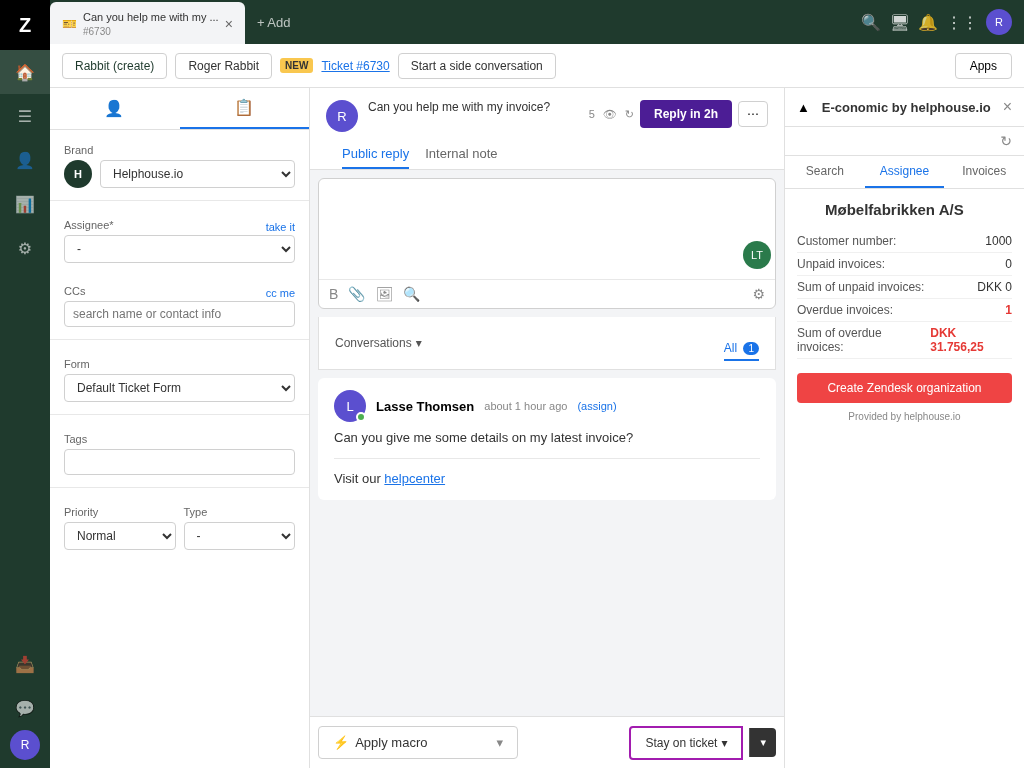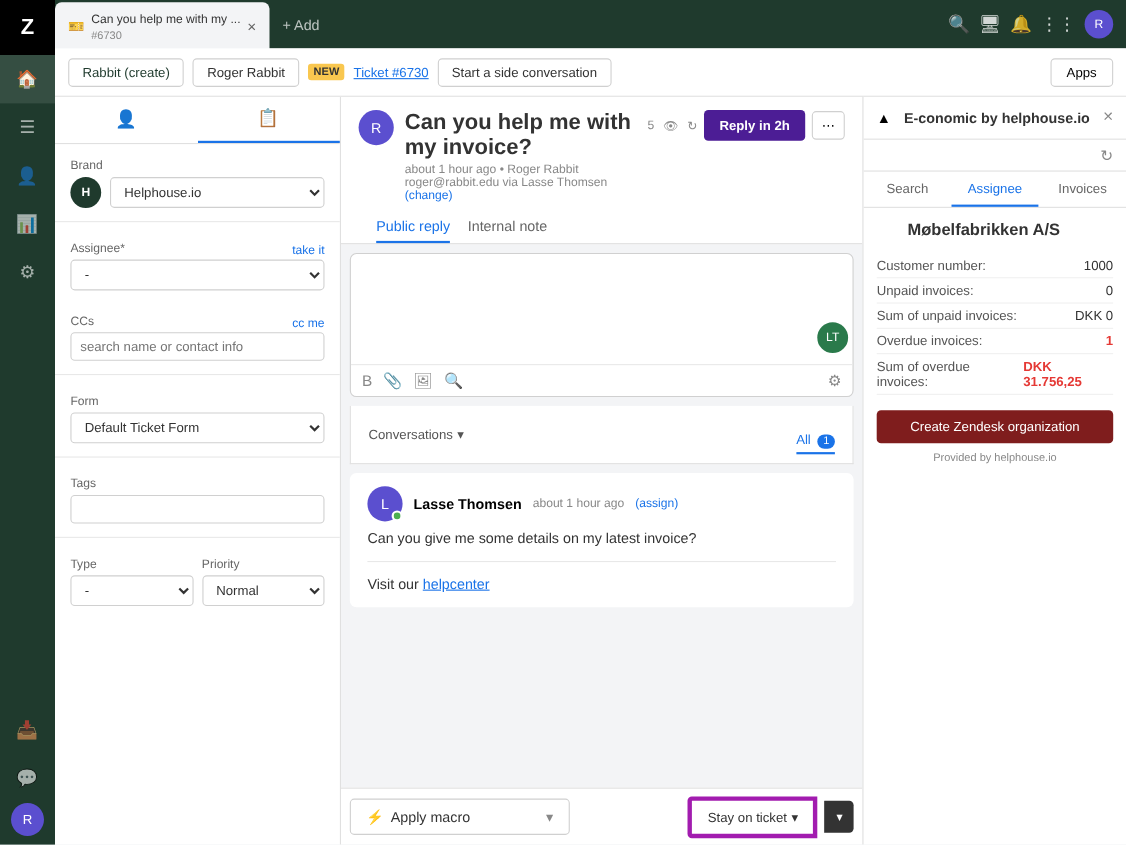--- a/index.html
+++ b/index.html
@@ -243,21 +243,21 @@
       background: #5b4fcf;
       border-radius: 50%;
       flex-shrink: 0;
       display: flex;
       align-items: center;
       justify-content: center;
       color: #fff;
       font-size: 13px;
     }
     .ticket-info { flex: 1; }
-    .ticket-title { font-size: 20px; font-weight: 700; color: #333; }
+    .ticket-title { font-size: 12px; font-weight: 400; color: #333; }
     .ticket-meta { font-size: 11px; color: #888; margin-top: 2px; }
     .ticket-meta a { color: #1a73e8; text-decoration: none; }
     .ticket-actions { display: flex; align-items: center; gap: 6px; }
     .reply-btn {
       background: #4c1d95;
       color: #fff;
       padding: 7px 14px;
       border: none;
       border-radius: 4px;
       font-size: 12px;
@@ -407,21 +407,21 @@
       background: #fff;
       cursor: pointer;
       font-size: 13px;
       color: #333;
       min-width: 200px;
     }
     .apply-macro-chevron { color: #888; margin-left: auto; }
     .bottom-right { margin-left: auto; display: flex; align-items: center; gap: 6px; }
     .stay-on-ticket-btn {
       padding: 8px 14px;
-      border: 4px solid #a21caf;
+      border: 2px solid #a21caf;
       border-radius: 4px 0 0 4px;
       background: #fff;
       cursor: pointer;
       font-size: 12px;
       color: #333;
       display: flex;
       align-items: center;
       gap: 4px;
     }
     .submit-btn {
@@ -488,21 +488,21 @@
       font-size: 12px;
       border-bottom: 1px solid #f0f0f0;
     }
     .info-label { color: #555; }
     .info-value { color: #333; font-weight: 500; }
     .info-value.red { color: #e53935; font-weight: 600; }
     .create-org-btn {
       width: 100%;
       margin-top: 14px;
       padding: 8px;
-      background: #7f1d1d;
+      background: #ef4444;
       color: #fff;
       border: none;
       border-radius: 4px;
       font-size: 12px;
       cursor: pointer;
     }
     .provided-by {
       font-size: 10px;
       color: #888;
       text-align: center;
@@ -622,53 +622,42 @@
 
       <div class="left-panel-section">
         <div class="field-label">Tags</div>
         <input class="field-input" type="text" style="">
       </div>
       <hr class="divider">
 
       <div class="left-panel-section">
         <div class="type-priority-row">
           <div>
+            <div class="field-label">Priority</div>
+            <select class="field-select">
+              <option>Normal</option>
+            </select>
+          </div>
+          <div>
             <div class="field-label">Type</div>
             <select class="field-select">
               <option>-</option>
-            </select>
-          </div>
-          <div>
-            <div class="field-label">Priority</div>
-            <select class="field-select">
-              <option>Normal</option>
             </select>
           </div>
         </div>
       </div>
     </div>
 
     <div class="center-panel">
 
       <div class="ticket-header">
         <div class="ticket-header-top">
           <div class="ticket-avatar">R</div>
           <div class="ticket-info">
             <div class="ticket-title">Can you help me with my invoice?</div>
-            <div class="ticket-meta">
-              <span>about 1 hour ago</span>
-              <span> • </span>
-              <span>Roger Rabbit</span>
-              <span> </span>
-              <span>roger@rabbit.edu</span>
-              <span> </span>
-              <span>via Lasse Thomsen</span>
-              <span> </span>
-              <a href="#">(change)</a>
-            </div>
           </div>
           <div class="ticket-actions">
             <div class="header-right-actions">
               <span>5</span>
               <span>👁</span>
               <span>↻</span>
             </div>
             <button class="reply-btn">Reply in 2h</button>
             <button class="more-btn">⋯</button>
           </div>

